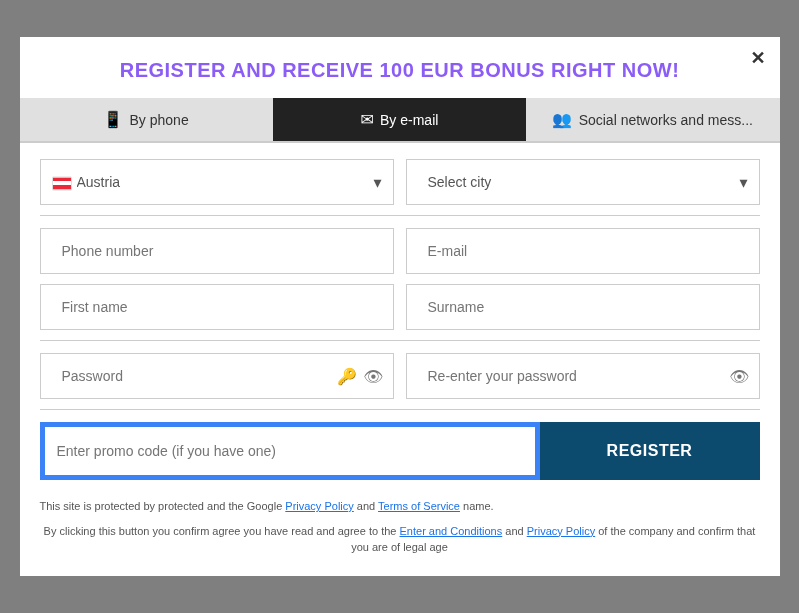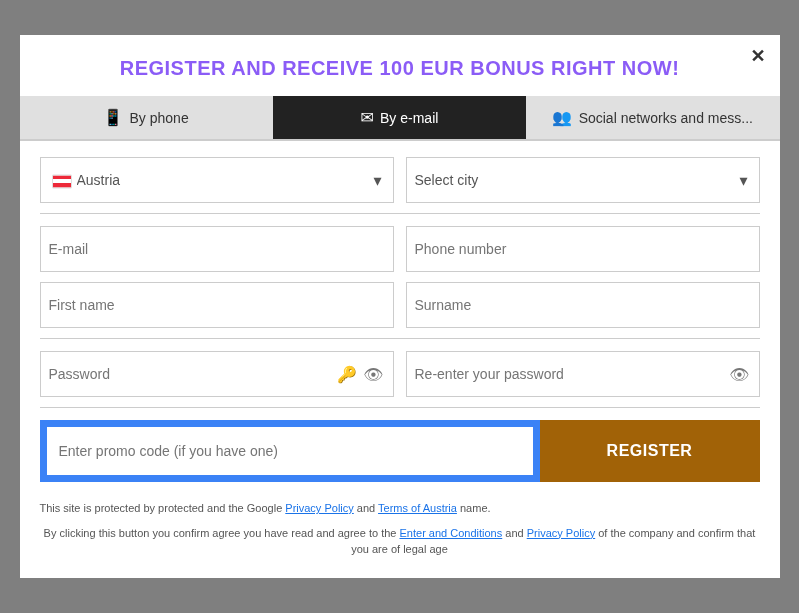--- a/index.html
+++ b/index.html
@@ -72,21 +72,21 @@
       gap: 12px;
       margin-bottom: 10px;
     }
     .form-group {
       flex: 1;
       position: relative;
     }
     .form-select, .form-input {
       width: 100%;
       border: 1px solid #ccc;
-      padding: 14px 8px;
+      padding: 14px 21px;
       font-size: 14px;
       outline: none;
       background: #fff;
       color: #555;
       appearance: none;
       -webkit-appearance: none;
       cursor: pointer;
     }
     .form-input {
       cursor: text;
@@ -136,28 +136,28 @@
       pointer-events: none;
     }
     .promo-row {
       display: flex;
       gap: 0;
       margin-top: 12px;
       margin-bottom: 10px;
     }
     .promo-input {
       flex: 1;
-      border: 7px solid #3b82f6;
+      border: 5px solid #3b82f6;
       padding: 16px 12px;
       font-size: 14px;
       outline: none;
       color: #555;
     }
     .register-btn {
-      background: #a16207;
+      background: #0c4a6e;
       color: #fff;
       border: none;
       padding: 16px 30px;
       font-size: 16px;
       font-weight: 700;
       cursor: pointer;
       letter-spacing: 0.5px;
       min-width: 220px;
       text-transform: uppercase;
     }
@@ -224,24 +224,24 @@
           <option>Select city</option>
         </select>
       </div>
     </div>
 
 
     <hr class="divider">
 
     <div class="form-row">
       <div class="form-group">
+        <input class="form-input" type="tel" placeholder="Phone number" style="">
+      </div>
+      <div class="form-group">
         <input class="form-input" type="email" placeholder="E-mail" style="">
-      </div>
-      <div class="form-group">
-        <input class="form-input" type="tel" placeholder="Phone number" style="">
       </div>
     </div>
 
     <div class="form-row">
       <div class="form-group">
         <input class="form-input" type="text" placeholder="First name" style="">
       </div>
       <div class="form-group">
         <input class="form-input" type="text" placeholder="Surname" style="">
       </div>
@@ -267,18 +267,18 @@
 
     <hr class="divider">
 
     <div class="promo-row">
       <input class="promo-input" type="text" placeholder="Enter promo code (if you have one)" style="">
       <button class="register-btn">REGISTER</button>
     </div>
   </div>
 
   <div class="legal-text">
-    <span>This site is protected by protected and the Google </span><a href="#">Privacy Policy</a><span> and </span><a href="#">Terms of Austria</a><span> name.</span>
+    <span>This site is protected by protected and the Google </span><a href="#">Privacy Policy</a><span> and </span><a href="#">Terms of Service</a><span> name.</span>
   </div>
   <div class="legal-text legal-text-center">
     <span>By clicking this button you confirm agree you have read and agree to the </span><a href="#">Enter and Conditions</a><span> and </span><a href="#">Privacy Policy</a><span> of the company and confirm that you are of legal age</span>
   </div>
 </div>
 
 </body></html>

